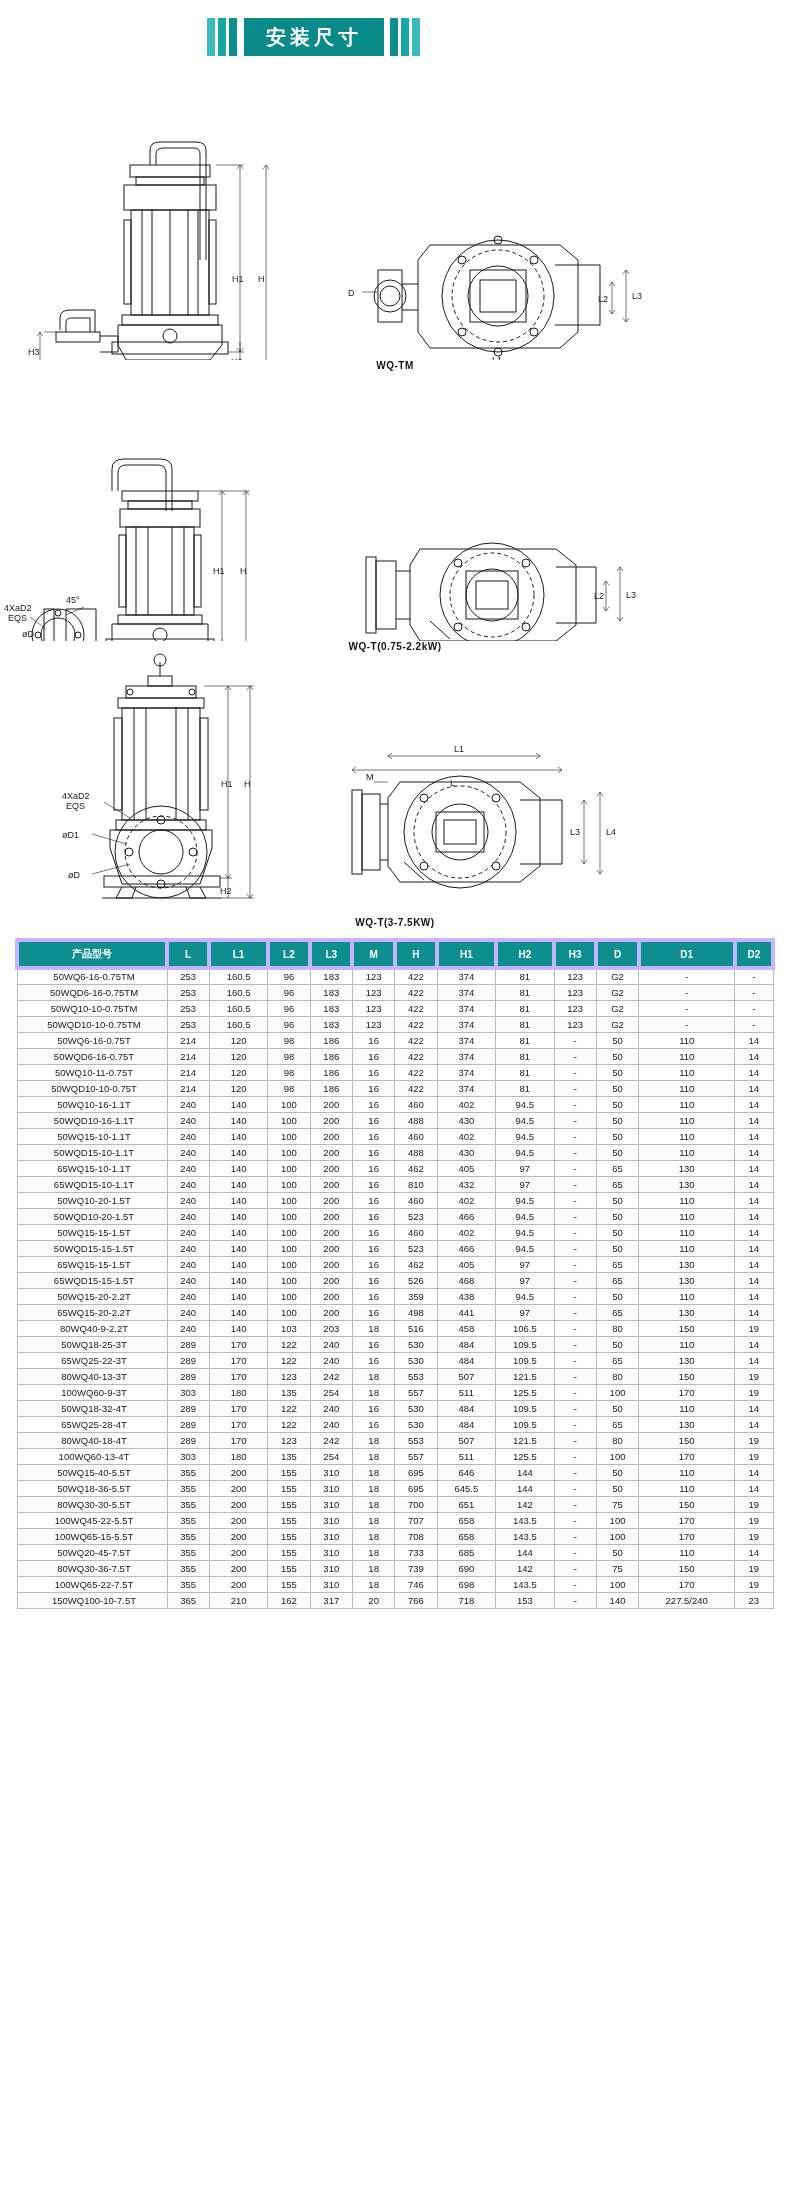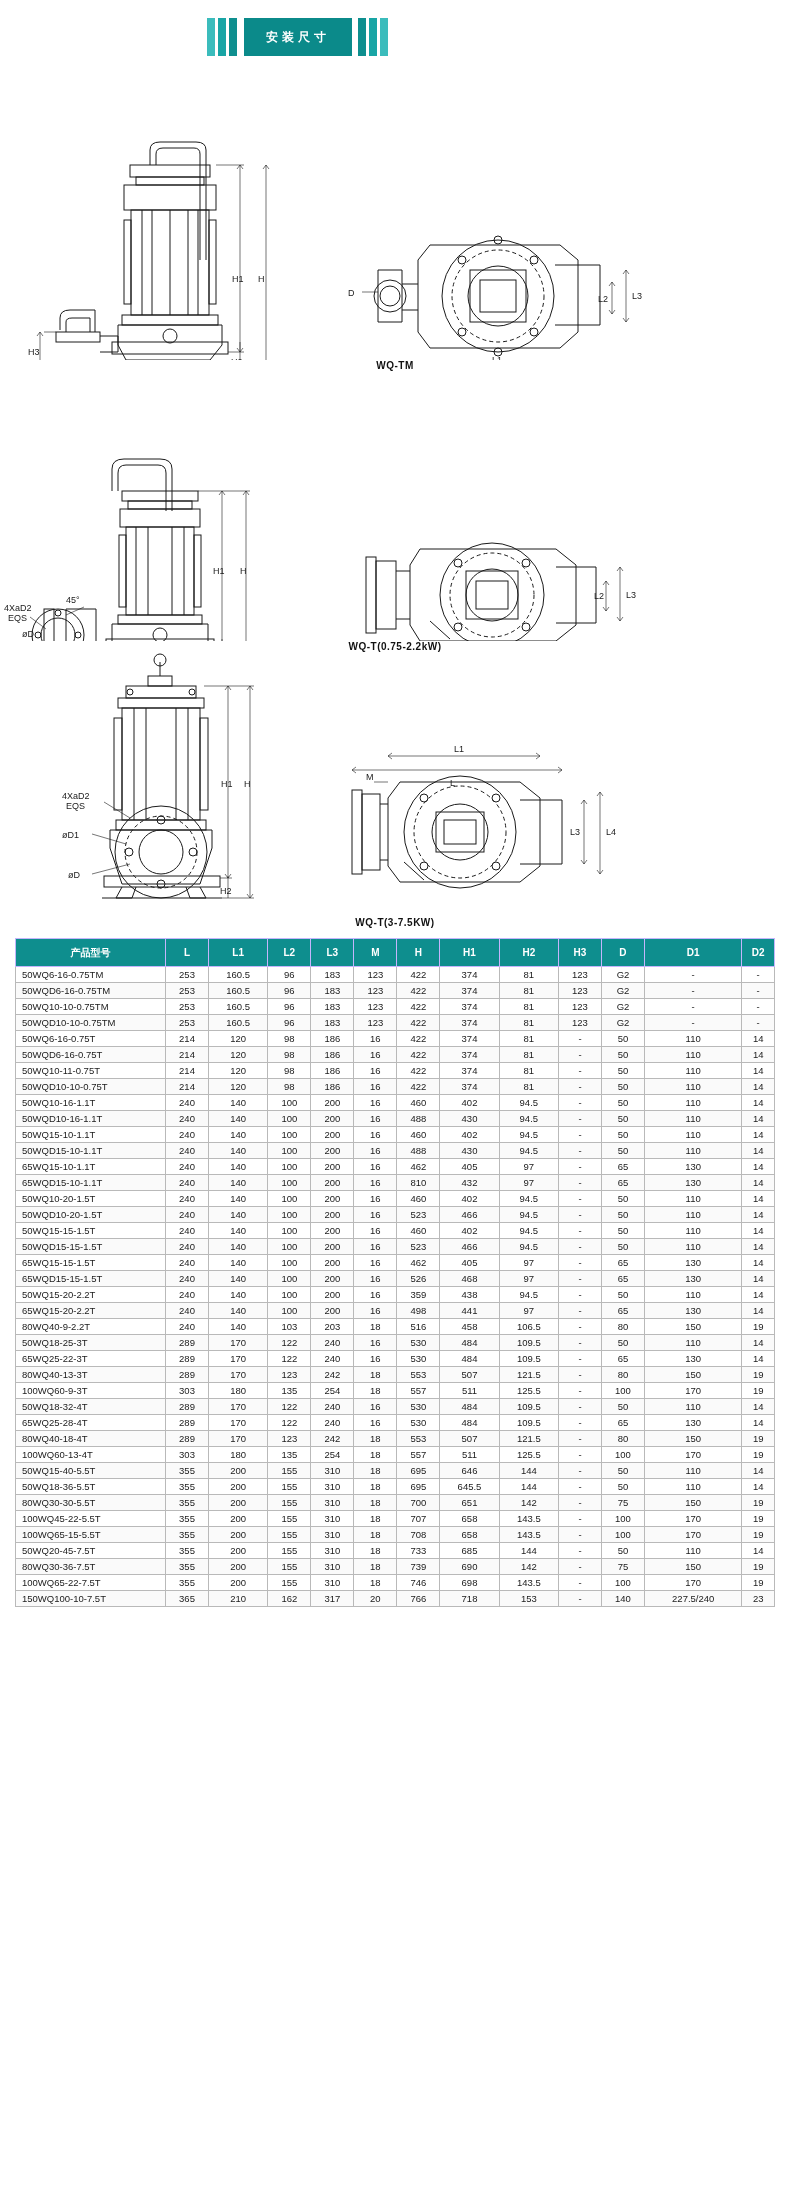--- a/index.html
+++ b/index.html
@@ -19,21 +19,21 @@
     display:flex; align-items:stretch; height:38px;
   }
   .banner-stripes { display:flex; align-items:stretch; }
   .stripe { width:8px; margin-right:3px; }
   .s1 { background:#0e8f8f; }
   .s2 { background:#18a5a5; }
   .s3 { background:#3bbcbc; }
   .banner-title {
     background:#0b8a8a;
     color:#ffffff;
-    font-size:12px;
+    font-size:20px;
     letter-spacing:4px;
     font-weight:bold;
     padding:0 22px;
     display:flex; align-items:center;
     margin-left:4px;
   }
   .banner-stripes-r { display:flex; align-items:stretch; margin-left:6px; }
   .stripe-r { width:8px; margin-right:3px; }
 
   
@@ -51,36 +51,36 @@
   table.spec {
     border-collapse: collapse;
     width: 760px;
     margin: 10px auto 0 auto;
     font-size: 9.5px;
   }
   table.spec th {
     background:#0e8e8e;
     color:#ffffff;
     font-weight:bold;
-    border:1px solid #c4b5fd;
+    border:4px solid #c4b5fd;
     height:28px;
     font-size:10px;
     text-align:center;
   }
   table.spec th.model-col { width:150px; }
   table.spec td {
     border:1px solid #b9b9b9;
     text-align:center;
     height:16px;
     padding:0 2px;
     color:#1a1a1a;
     white-space:nowrap;
   }
   table.spec td.model {
-    text-align:left;
+    text-align:center;
     padding-left:6px;
   }
   table.spec tbody tr:nth-child(even) td { background:#fafafa; }
 </style>
 </head>
 <body>
 
 <div class="page">
 
   <div class="banner">

